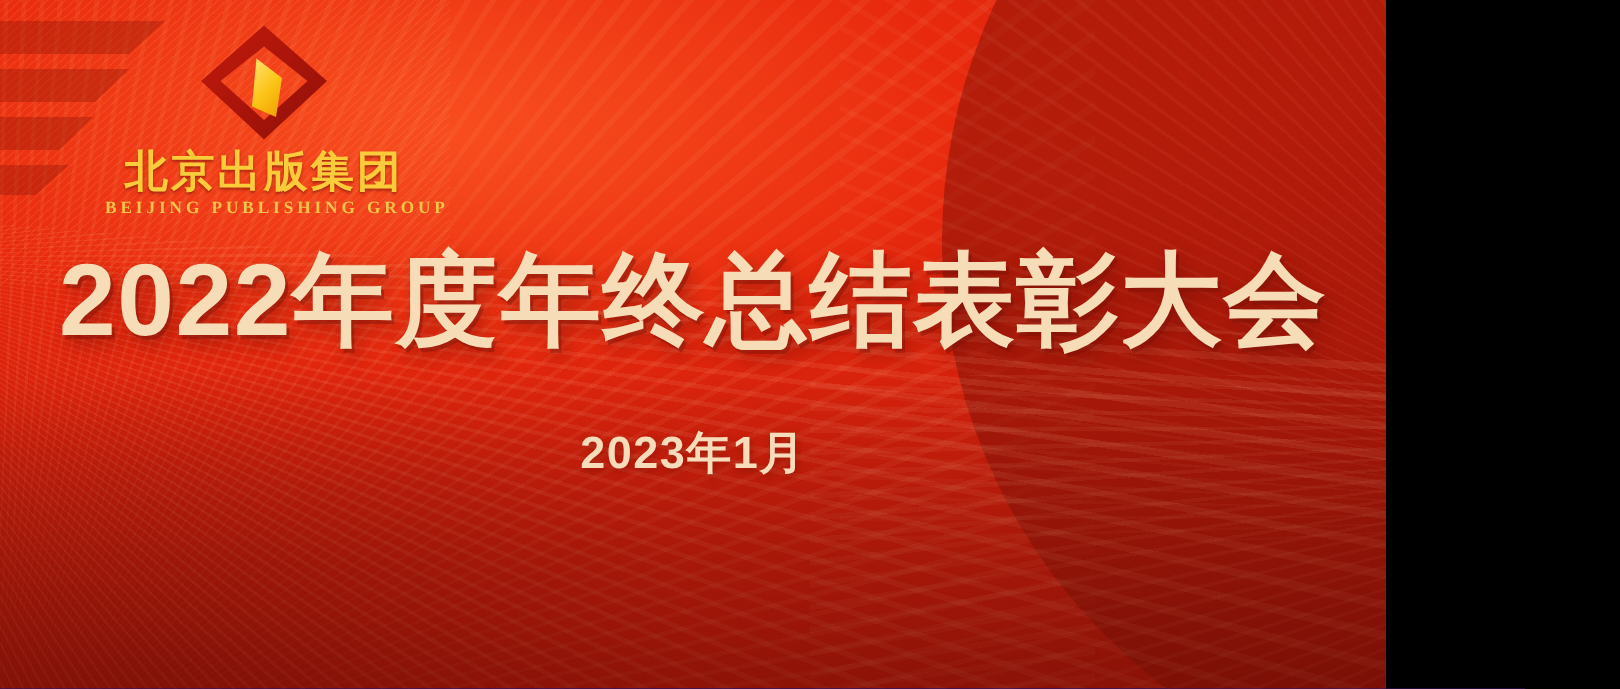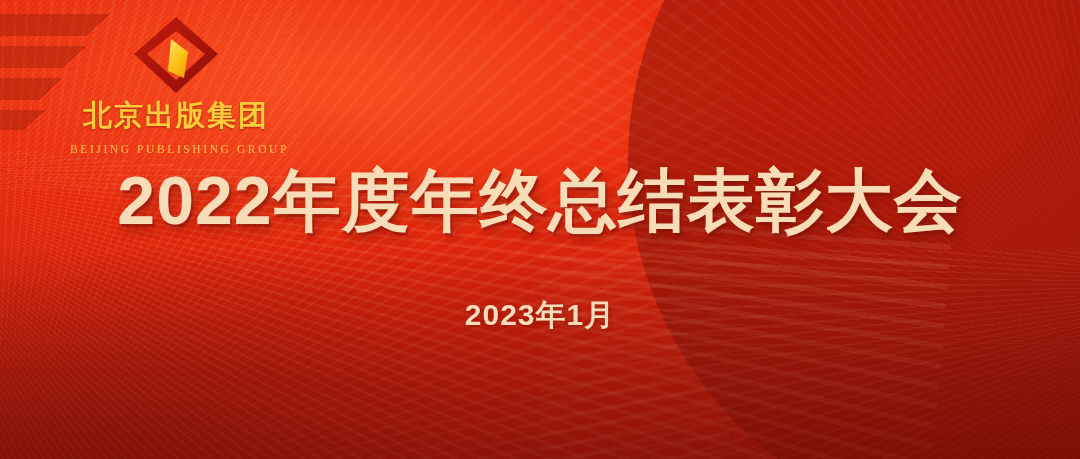--- a/index.html
+++ b/index.html
@@ -5,21 +5,21 @@
   * { margin:0; padding:0; box-sizing:border-box; }
   html, body {
     width:1080px; height:459px;
     background:#000;
     font-family:"Liberation Sans", sans-serif;
     overflow:hidden;
   }
 
   .banner {
     position:relative;
-    width:1080px; height:459px;
+    width:924px; height:459px;
     overflow:hidden;
     background:#6d28d9;
   }
 
   
   .bg-base{
     position:absolute; inset:0;
     background:
       radial-gradient(120% 90% at 28% 14%, #f03a14 0%, #e8290d 34%, #d2200c 62%, #bb1a0a 100%);
   }
@@ -129,24 +129,24 @@
     font-weight:bold;
     letter-spacing:2px;
     color:#fbcc3a;
     text-shadow:0 1px 2px rgba(110,12,4,.55);
     line-height:1.05;
     white-space:nowrap;
   }
   .logo-en{
     font-family:"Liberation Serif", serif;
     font-size:11.5px;
-    font-weight:normal;
+    font-weight:bold;
     letter-spacing:2.6px;
     color:#f2c44a;
-    margin-top:13px;
+    margin-top:3px;
     white-space:nowrap;
   }
 
   
   .title-wrap{
     position:absolute;
     left:0; right:0; top:166px;
     text-align:center;
     z-index:6;
   }
@@ -162,21 +162,20 @@
       2px 3px 0 rgba(120,16,6,.42),
       4px 6px 12px rgba(95,10,4,.40);
     text-align: center;
   }
 
   .subtitle-wrap{
     position:absolute;
     left:0; right:0; top:288px;
     text-align:center;
     z-index:6;
-    margin-top:12px;
   }
   .sub-title{
     font-family:"Liberation Sans", sans-serif;
     font-size:30px;
     font-weight:bold;
     color:#f6dcba;
     letter-spacing:1px;
     line-height:1;
     white-space:nowrap;
     text-shadow:1px 2px 5px rgba(110,14,5,.45);

